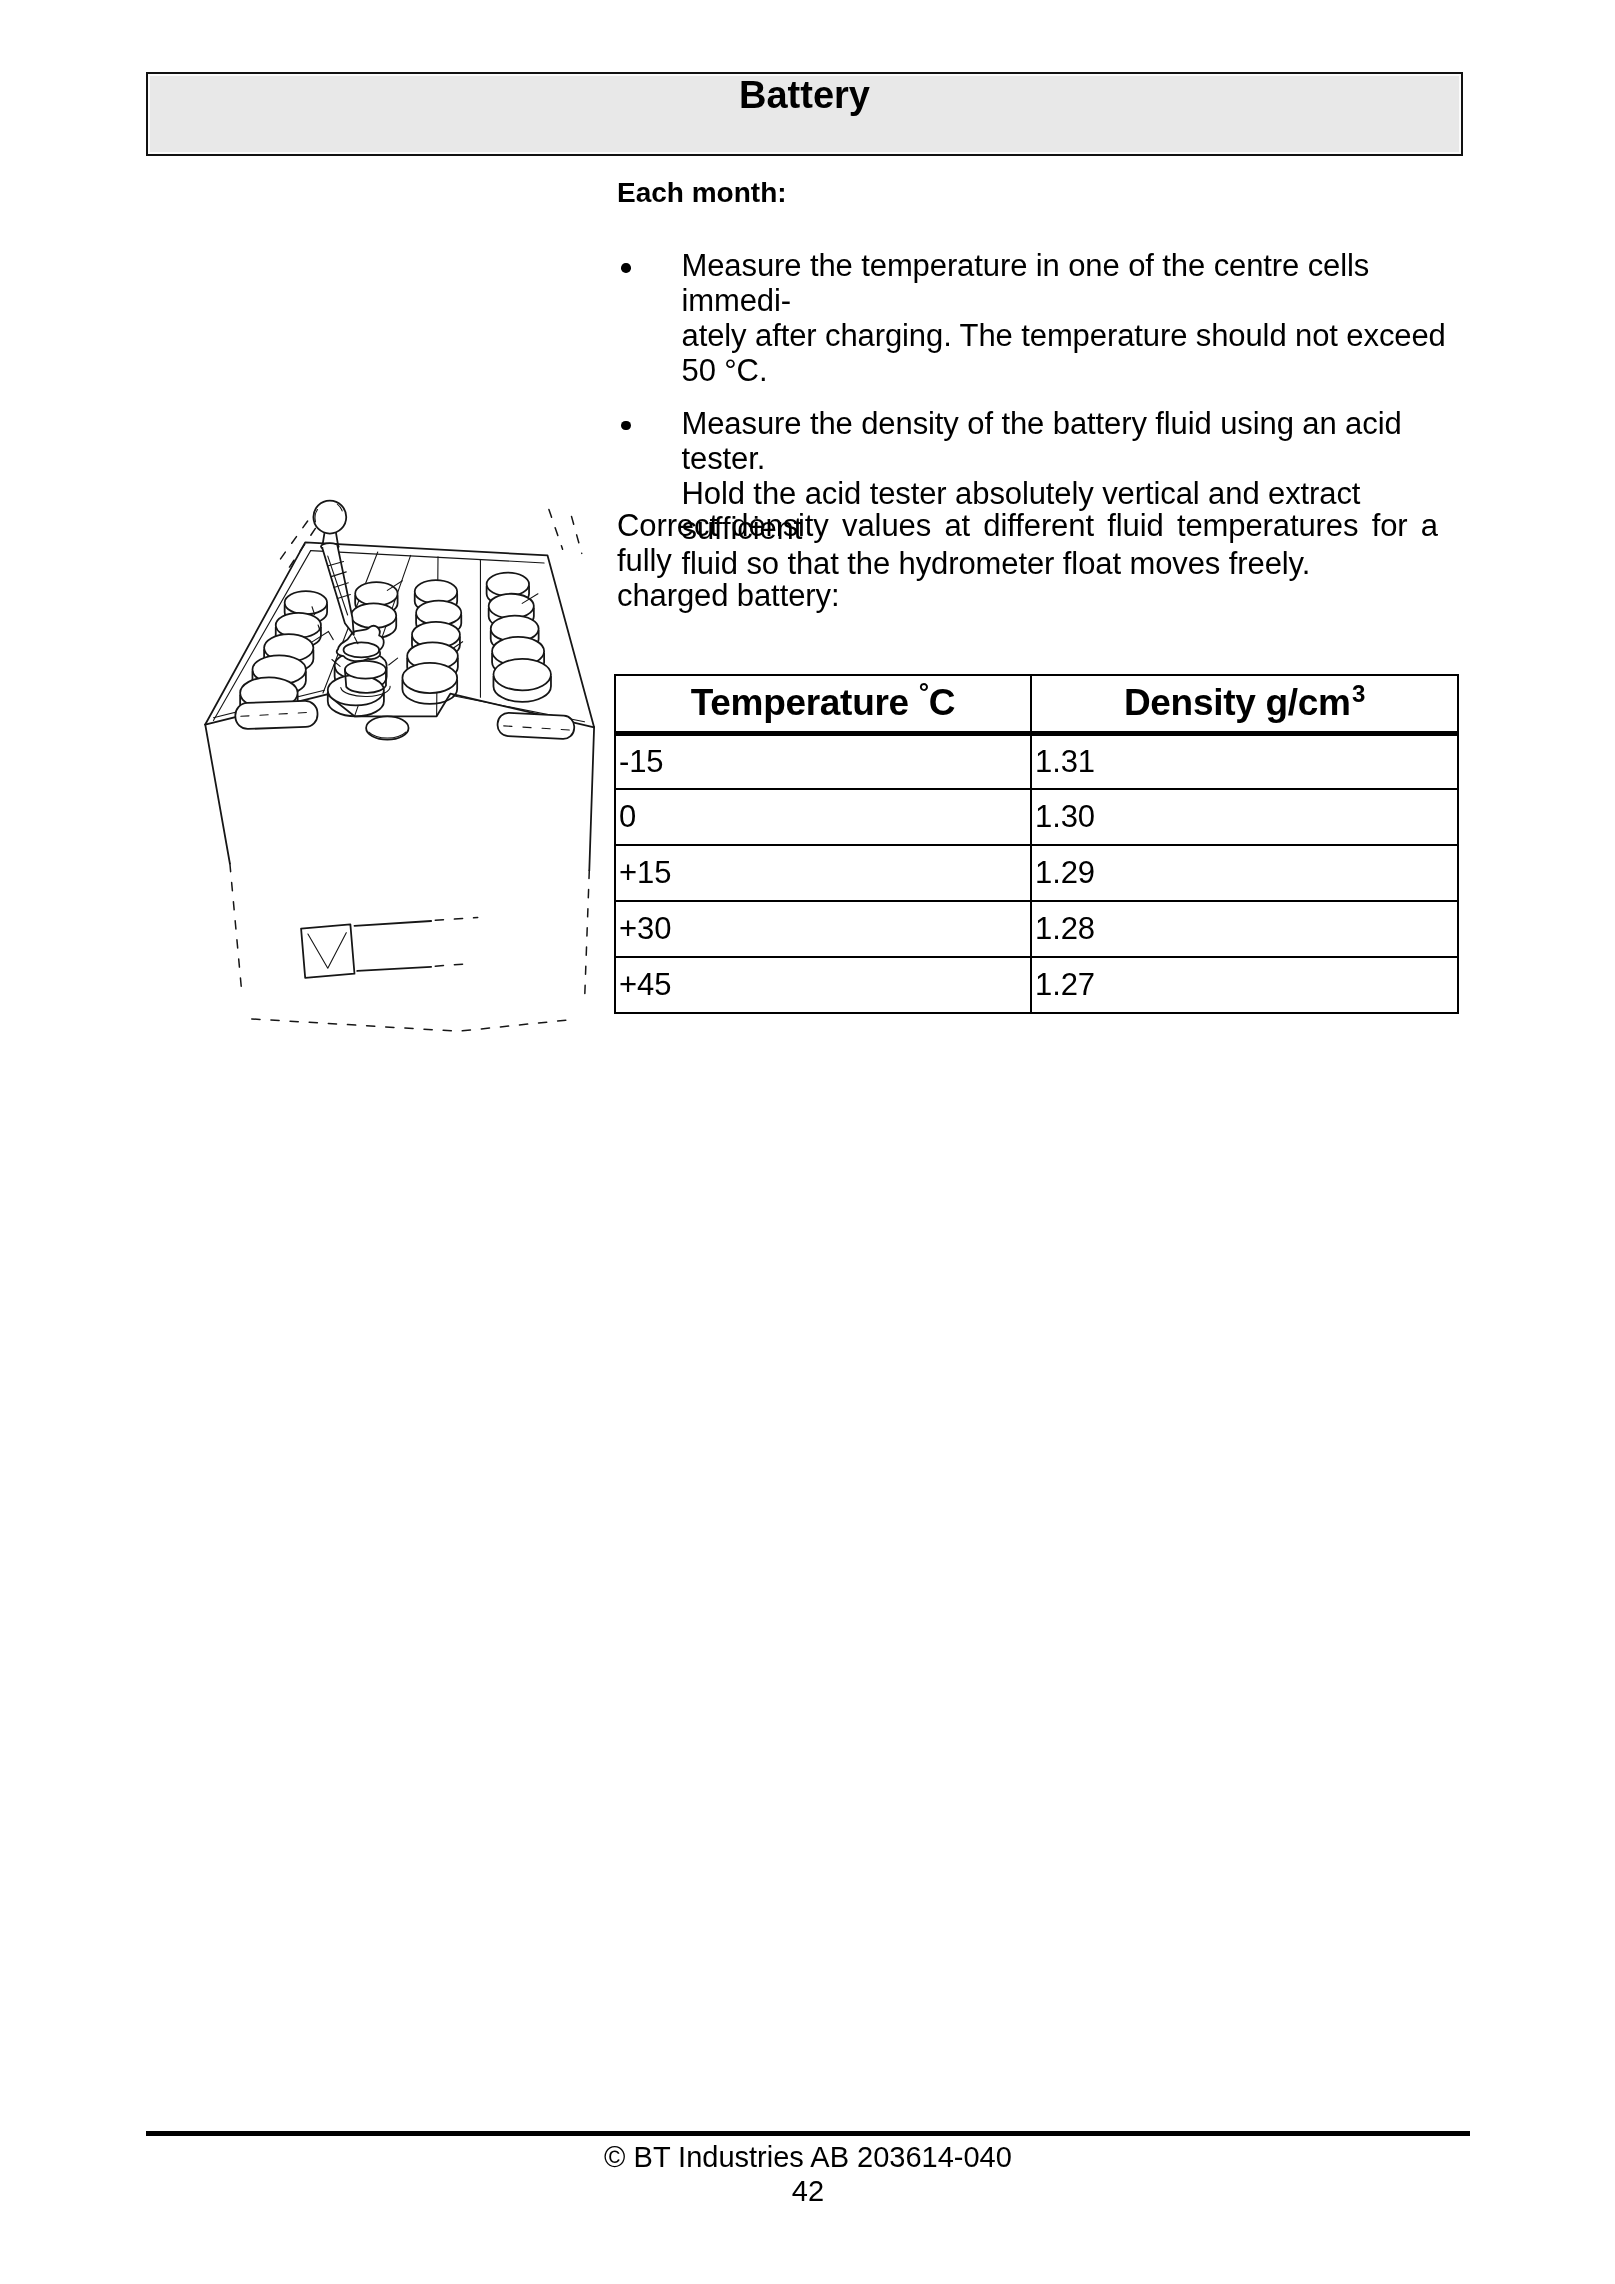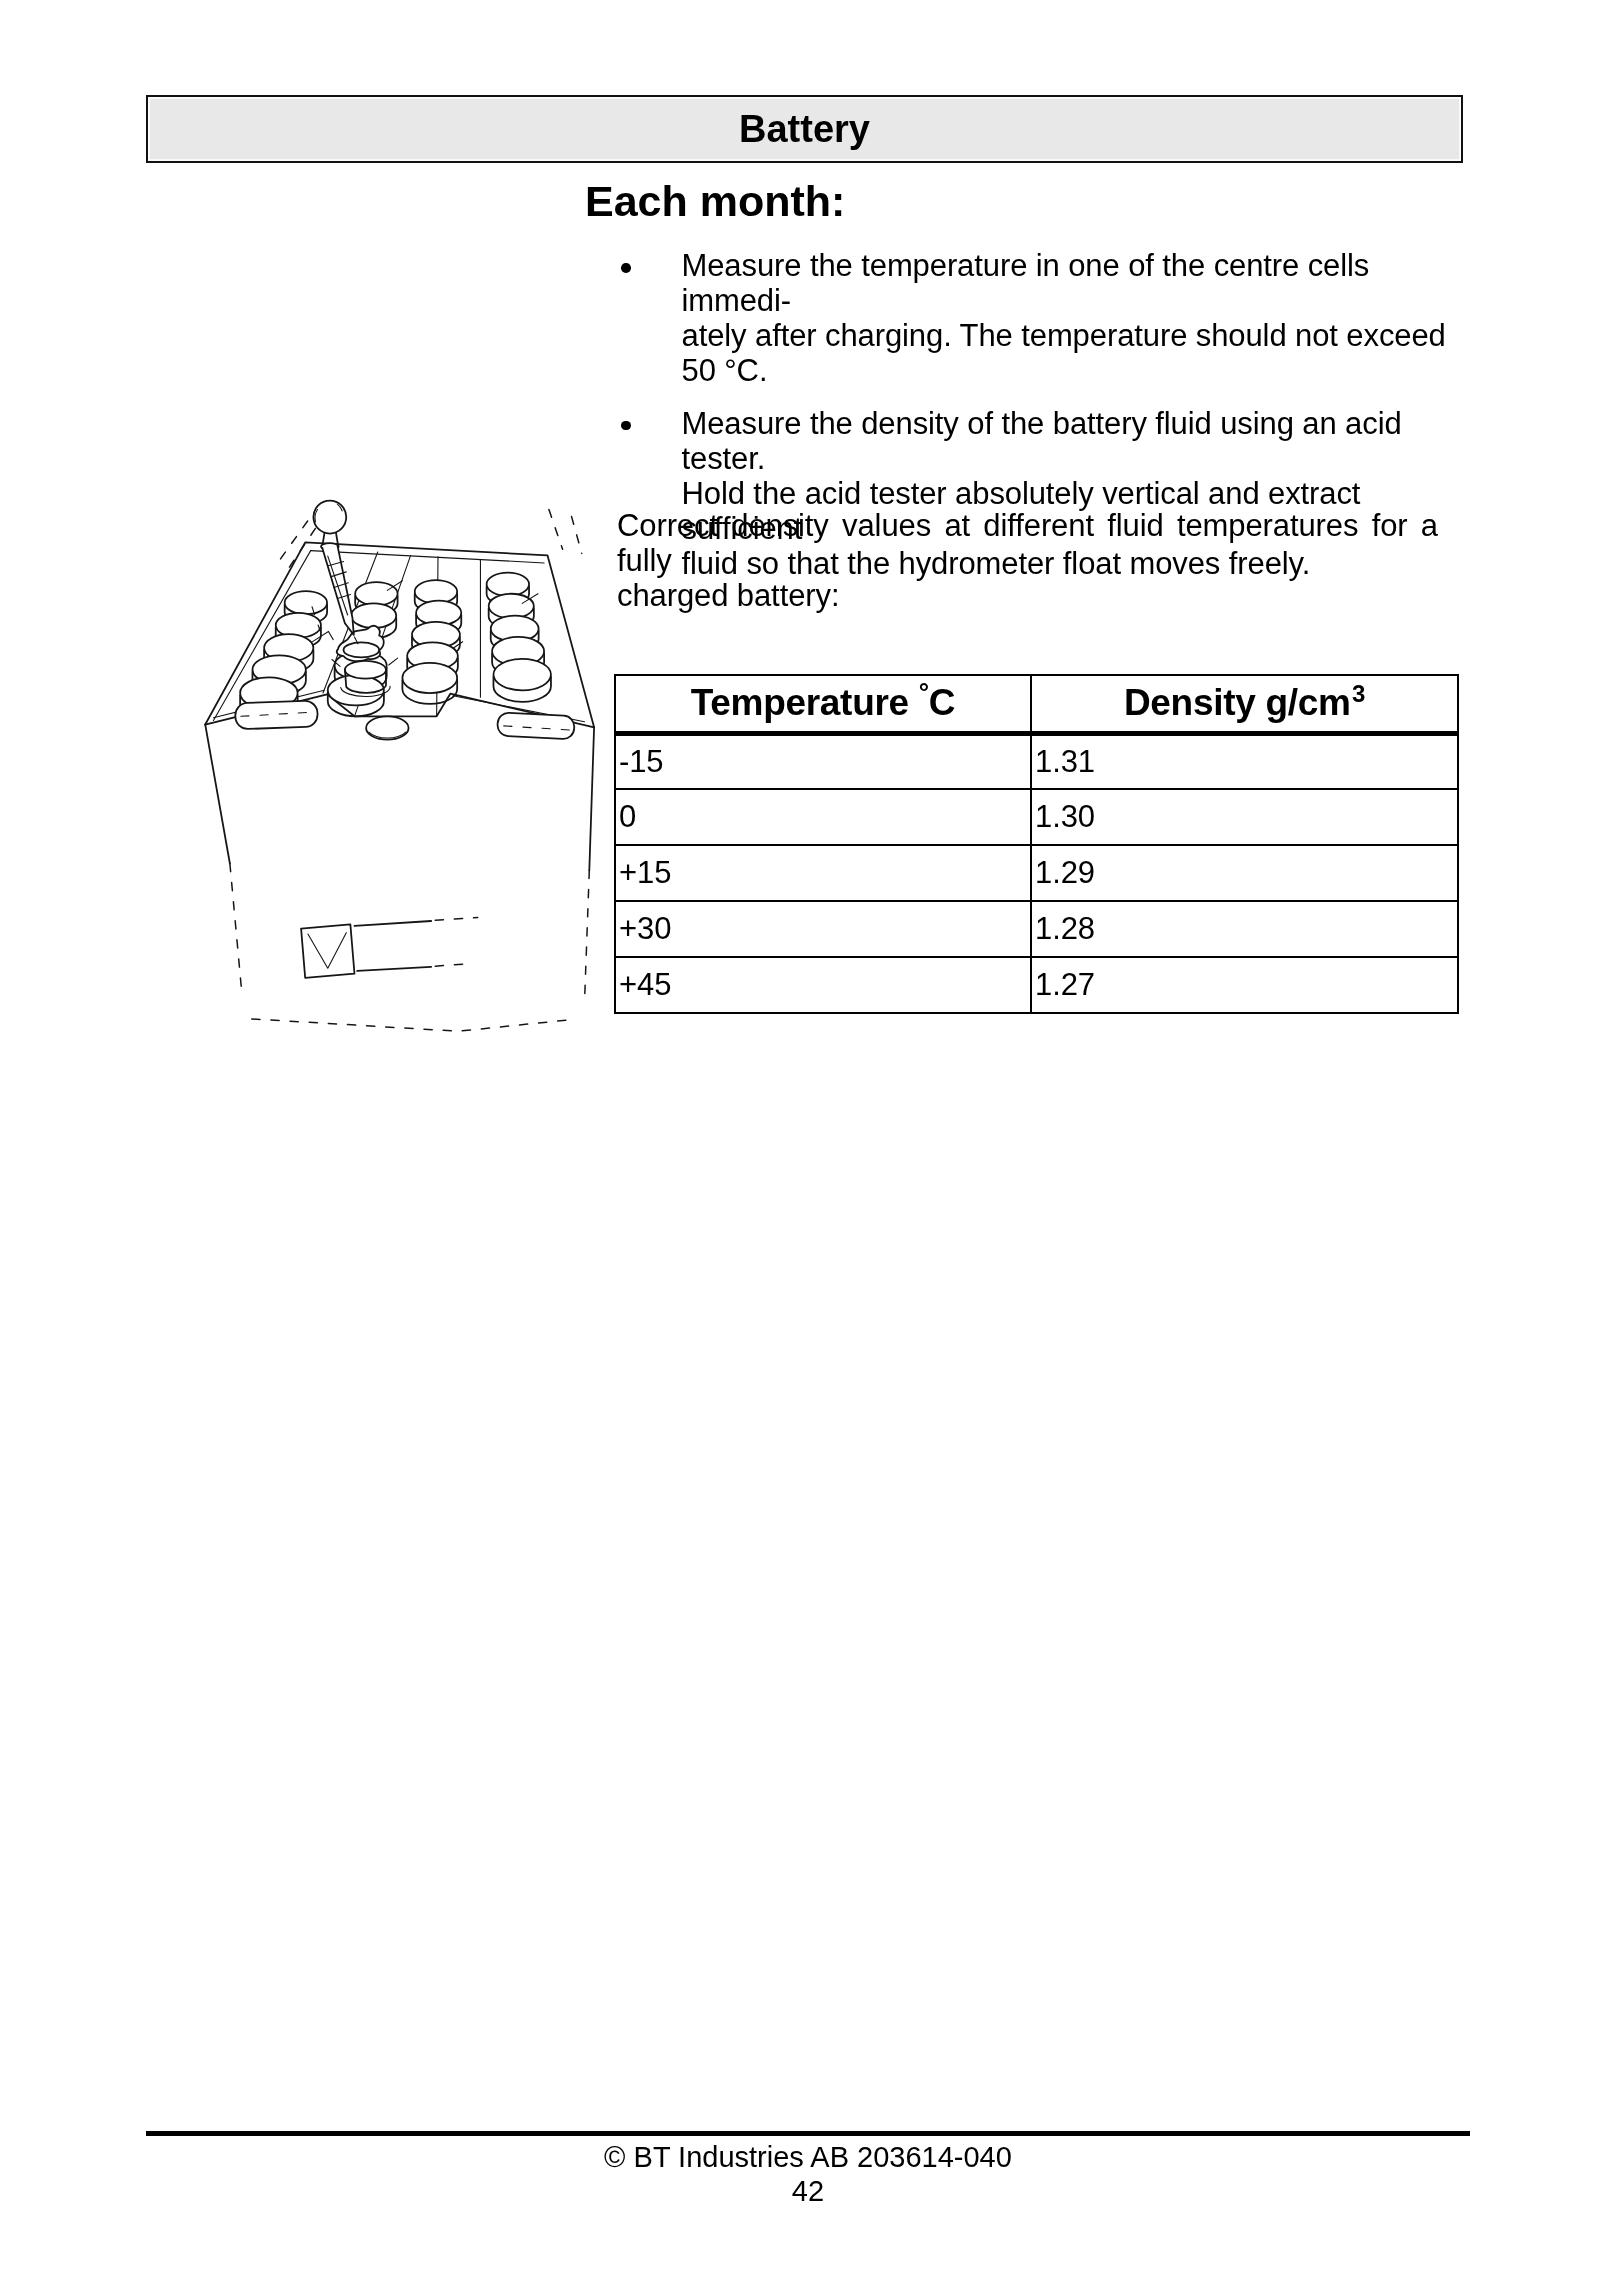--- a/index.html
+++ b/index.html
@@ -8,34 +8,34 @@
     width:1616px; height:2284px;
     font-family:"Liberation Sans", sans-serif;
     color:#000;
     position:relative;
     overflow:hidden;
   }
   .page { position:absolute; inset:0; background:#fff; }
 
   
   .header-box {
-    position:absolute; left:146px; top:72px; width:1317px; height:68px;
+    position:absolute; left:146px; top:72px; width:1317px; height:84px;
     background:#e8e8e8;
     border:2.7px solid #111;
     box-shadow: inset 0 0 0 2px #fafafa;
-    display:flex; align-items:center; justify-content:center;margin-top:23px;
+    display:flex; align-items:flex-start; justify-content:center;
   }
   .header-box .title {
     font-size:38px; font-weight:bold; letter-spacing:0px;
   }
 
   
   .section-heading {
-    position:absolute; left:585px; top:177px;
-    font-size:43px; font-weight:bold;
+    position:absolute; left:617px; top:177px;
+    font-size:28px; font-weight:bold;
   }
 
   
   .bullet-list { position:absolute; left:621px; top:248px; width:855px; }
   .bullet-item { display:flex; margin-bottom:17.7px;gap:25px; }
   .bullet-dot {
     flex:0 0 auto; width:9.5px; height:9.5px; border-radius:50%;
     background:#000; margin-top:15px; margin-right:26px;
   }
   .bullet-text {

